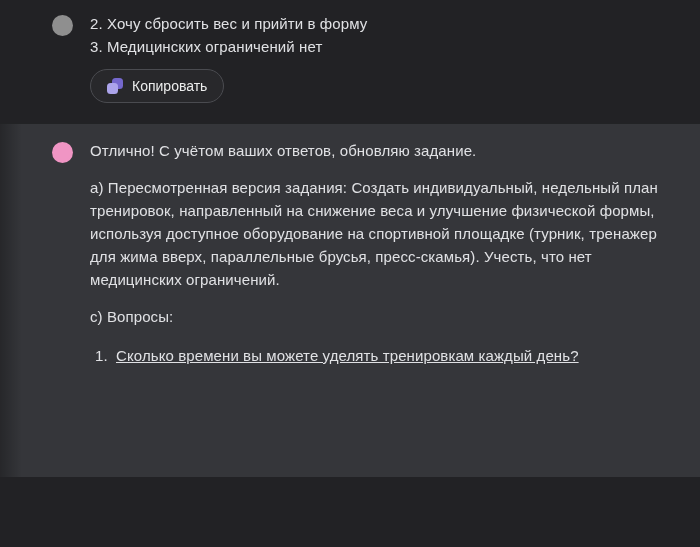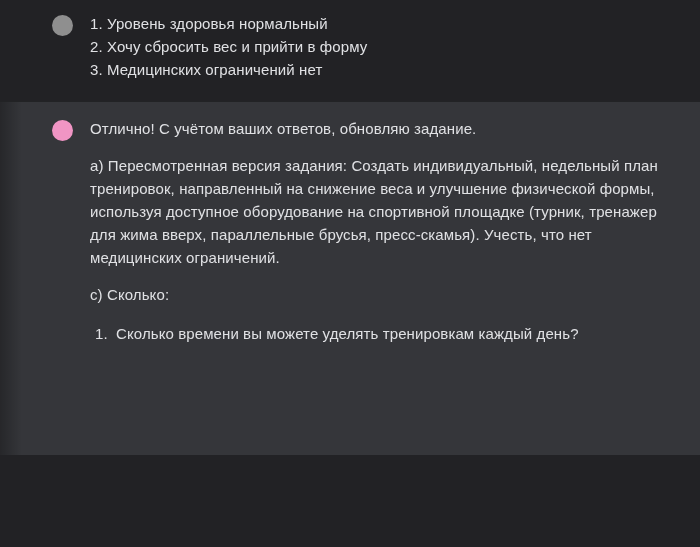--- a/index.html
+++ b/index.html
@@ -96,42 +96,48 @@
   }
   ol.questions {
     margin: 17px 0 0 0;
     padding-left: 22px;
   }
   ol.questions li {
     margin-bottom: 8px;
     line-height: 22px;
     padding-left: 4px;
   }
-  ol.questions li:last-child { margin-bottom: 0; }
+  ol.questions li:last-child { margin-bottom: 0; text-decoration: underline; }
 </style>
 </head>
 <body>
 
 <div>
 
   <section class="msg user">
     <div class="avatar"></div>
     <div class="content">
-      <div>1. Уровень здоровья нормальный</div>
       <div>2. Хочу сбросить вес и прийти в форму</div>
       <div>3. Медицинских ограничений нет</div>
+      <button class="copy-btn">
+        <span class="copy-icon">
+          <span class="back"></span>
+          <span class="front"></span>
+        </span>
+        <span>Копировать</span>
+      </button>
     </div>
   </section>
 
   <section class="msg assistant">
     <div class="avatar"></div>
     <div class="content">
       <p>Отлично! С учётом ваших ответов, обновляю задание.</p>
       <p>a) Пересмотренная версия задания: Создать индивидуальный, недельный план тренировок, направленный на снижение веса и улучшение физической формы, используя доступное оборудование на спортивной площадке (турник, тренажер для жима вверх, параллельные брусья, пресс-скамья). Учесть, что нет медицинских ограничений.</p>
-      <p>c) Сколько:</p>
+      <p>c) Вопросы:</p>
       <ol class="questions">
         <li>Сколько времени вы можете уделять тренировкам каждый день?</li>
 
       </ol>
     </div>
   </section>
 
 </div>
 
 </body></html>

